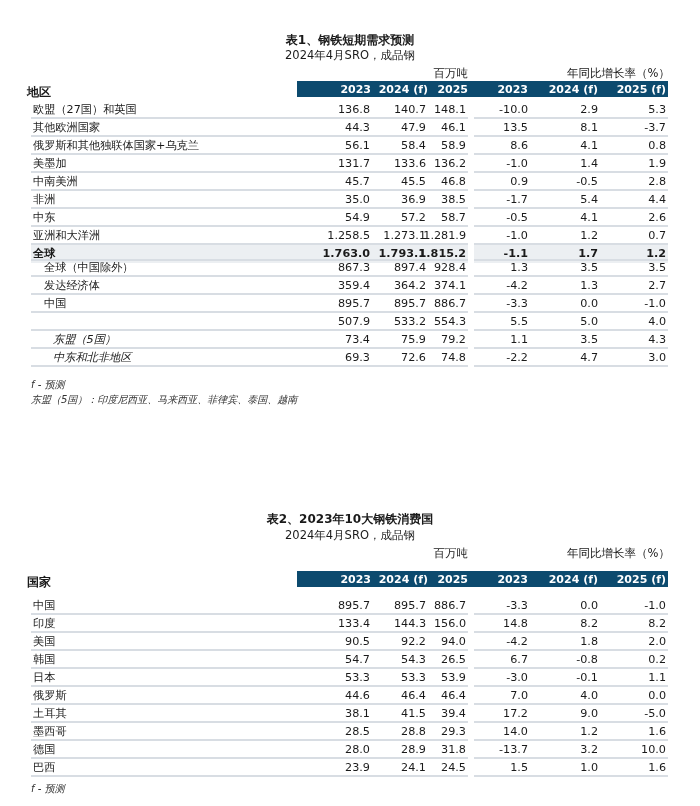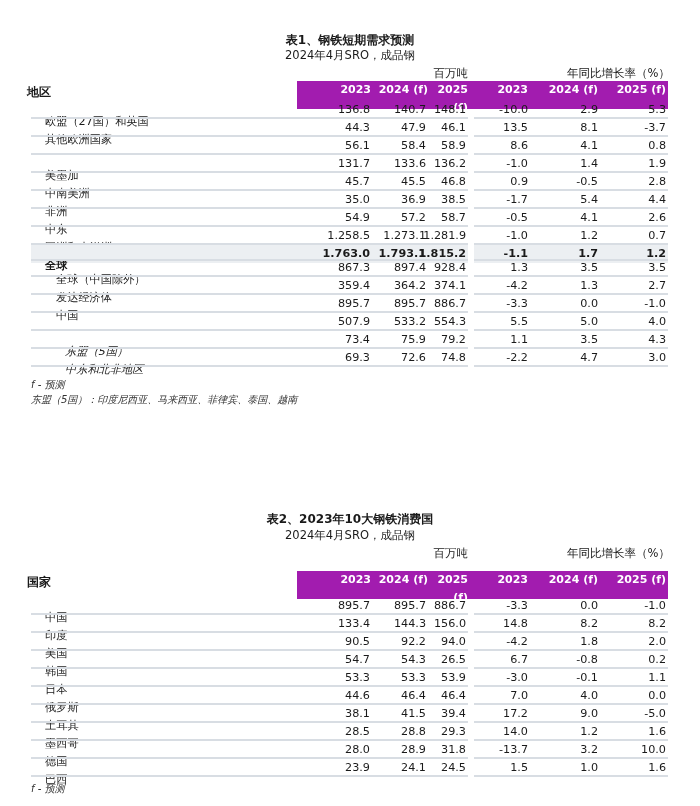--- a/index.html
+++ b/index.html
@@ -1,25 +1,25 @@
 <!DOCTYPE html>
 <html><head>
 <meta charset="utf-8">
 <style>
   html, body { margin:0; padding:0; background:#ffffff; }
   body { width:700px; height:806px; position:relative; overflow:hidden;
          font-family:"DejaVu Sans", "Liberation Sans", sans-serif; color:#1a1a1a; }
   .title { position:absolute; left:0; width:700px; text-align:center; font-size:12px; font-weight:bold; }
   .subtitle { position:absolute; left:0; width:700px; text-align:center; font-size:11.5px; }
   .unit { position:absolute; font-size:11.5px; text-align:right; }
-  .hdr-bar { position:absolute; left:297px; width:371px; height:28px; background:#a21caf; }
+  .hdr-bar { position:absolute; left:297px; width:371px; height:16px; background:#0c4a6e; }
   .hdr-cell { position:absolute; top:0; height:18px; line-height:18px; color:#ffffff; font-weight:bold; font-size:11px; text-align:right; }
   .rowlabel-head { position:absolute; left:27px; font-weight:bold; font-size:12px; }
   .row { position:absolute; left:0; width:700px; height:18px; font-size:11.2px; }
-  .row .lbl { position:absolute; left:33px; top:12px; line-height:17px; white-space:nowrap;margin-left:12px; }
+  .row .lbl { position:absolute; left:33px; top:0; line-height:17px; white-space:nowrap; }
   .row .lbl.ind1 { left:44px; }
   .row .lbl.ind2 { left:53px;font-style:italic; }
   .row .v { position:absolute; top:0; line-height:17px; text-align:right; width:70px; }
   .row .sepL { position:absolute; left:31px; width:437px; bottom:0; height:2px; background:#d8dde3; }
   .row .sepR { position:absolute; left:474px; width:194px; bottom:0; height:2px; background:#d8dde3; }
   .row.total .bgL { position:absolute; left:31px; width:437px; top:0; height:18px; background:#eceff2; }
   .row.total .bgR { position:absolute; left:474px; width:194px; top:0; height:18px; background:#eceff2; }
   .row.total { font-weight:bold; }
   .note { position:absolute; left:31px; font-size:10px; font-style:italic; color:#333; }
 </style>
@@ -58,20 +58,21 @@
         <span class="v" style="left:300px">44.3</span>
         <span class="v" style="left:356px">47.9</span>
         <span class="v" style="left:396px">46.1</span>
         <span class="v" style="left:458px">13.5</span>
         <span class="v" style="left:528px">8.1</span>
         <span class="v" style="left:596px">-3.7</span>
         <div class="sepL"></div>
         <div class="sepR"></div>
       </div>
       <div class="row" style="top: 137px;">
+        <span class="lbl">俄罗斯和其他独联体国家+乌克兰</span>
         <span class="v" style="left:300px">56.1</span>
         <span class="v" style="left:356px">58.4</span>
         <span class="v" style="left:396px">58.9</span>
         <span class="v" style="left:458px">8.6</span>
         <span class="v" style="left:528px">4.1</span>
         <span class="v" style="left:596px">0.8</span>
         <div class="sepL"></div>
         <div class="sepR"></div>
       </div>
       <div class="row" style="top: 155px;">

